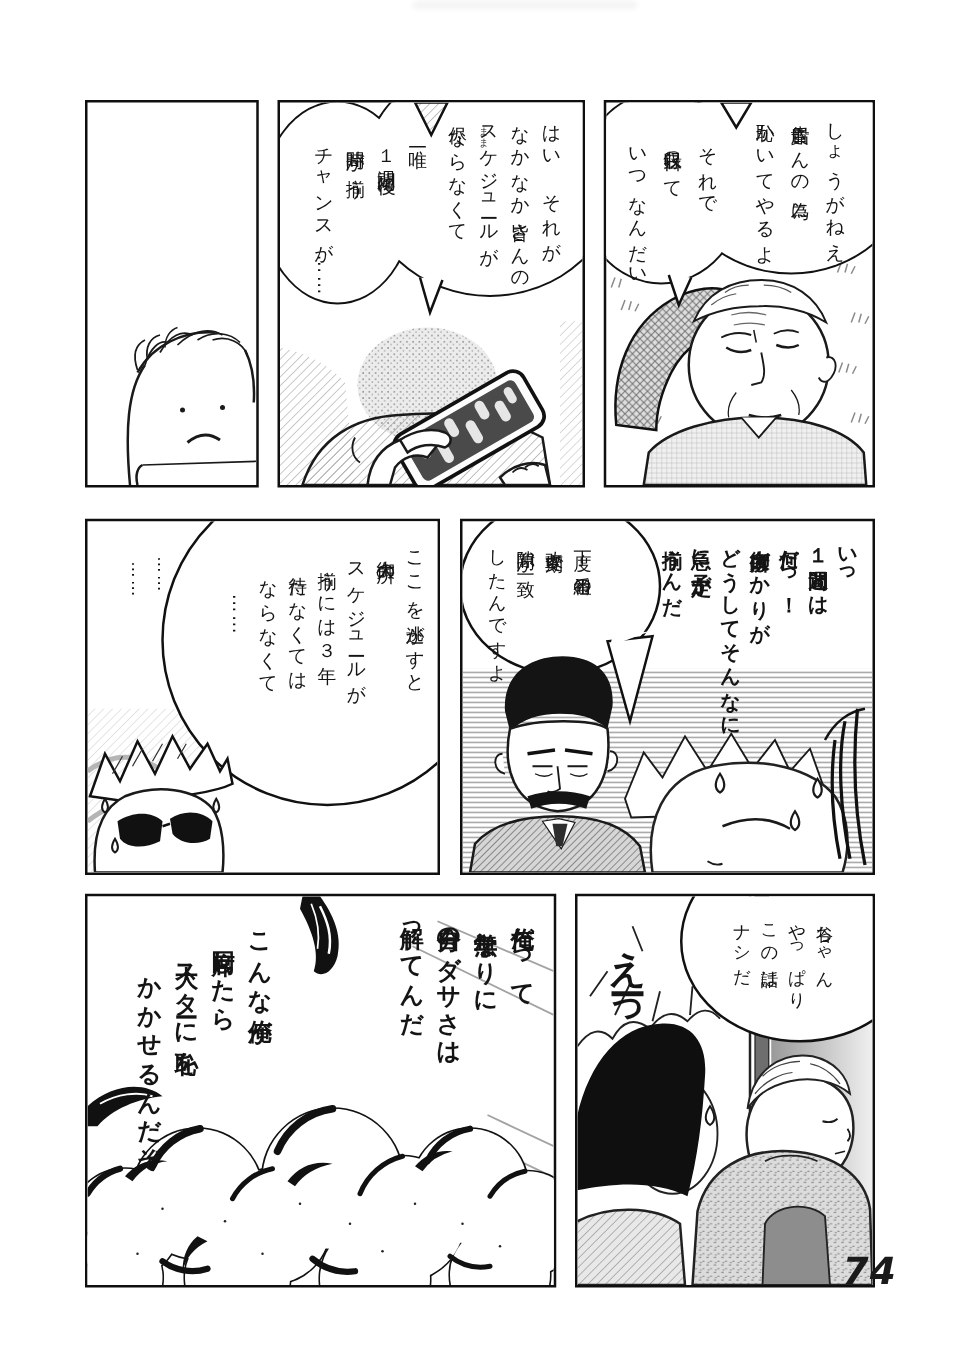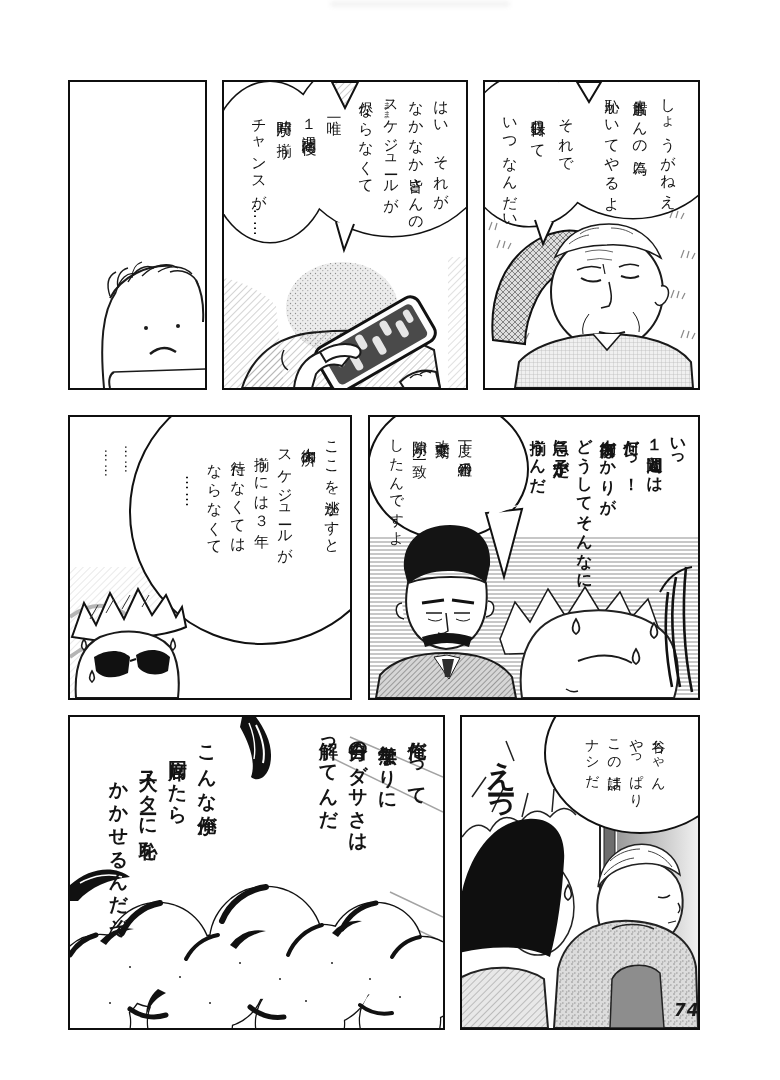--- a/index.html
+++ b/index.html
@@ -17,21 +17,21 @@
   .stg-sm > div:nth-child(3){margin-top:9px;}
   .stg-sm > div:nth-child(4){margin-top:14px;}
   .stg-sm > div:nth-child(5){margin-top:18px;}
   .stg-sm > div:nth-child(6){margin-top:22px;}
   .stg-sm > div:nth-child(7){margin-top:44px;}
   .stg-lg > div:nth-child(2){margin-top:12px;}
   .stg-lg > div:nth-child(3){margin-top:24px;}
   .stg-lg > div:nth-child(4){margin-top:36px;}
   .stg-xs > div:nth-child(2){margin-top:4px;}
   .furi{position:absolute;z-index:4;writing-mode:vertical-rl;font-size:8px;letter-spacing:0;color:#333;}
-  .pageno{position:absolute;left:674px;top:1000px;z-index:5;font-size:17px;font-weight:bold;
+  .pageno{position:absolute;left:674px;top:1000px;z-index:5;font-size:30px;font-weight:bold;
           font-style:italic;letter-spacing:1px;color:#1a1a1a;}
   .scan-artifact{position:absolute;left:330px;top:1px;width:180px;height:6px;z-index:0;
           background:#cfcfcf;opacity:.25;filter:blur(2px);border-radius:3px;}
 </style>
 </head>
 <body>
 
 <div class="page">
   <div class="scan-artifact"></div>
 

